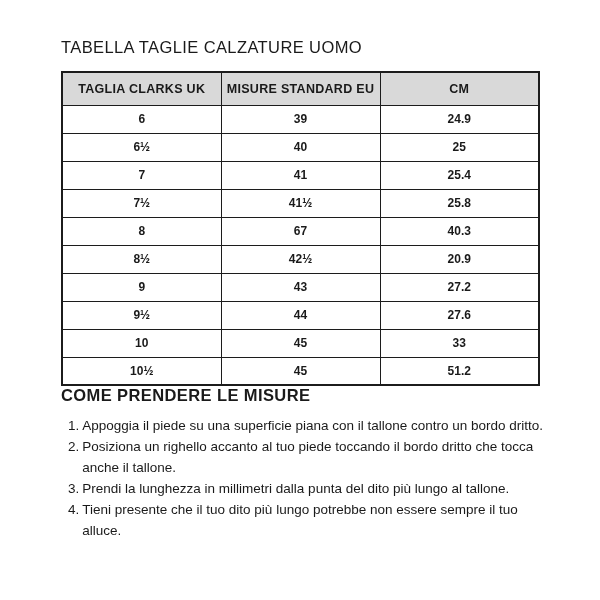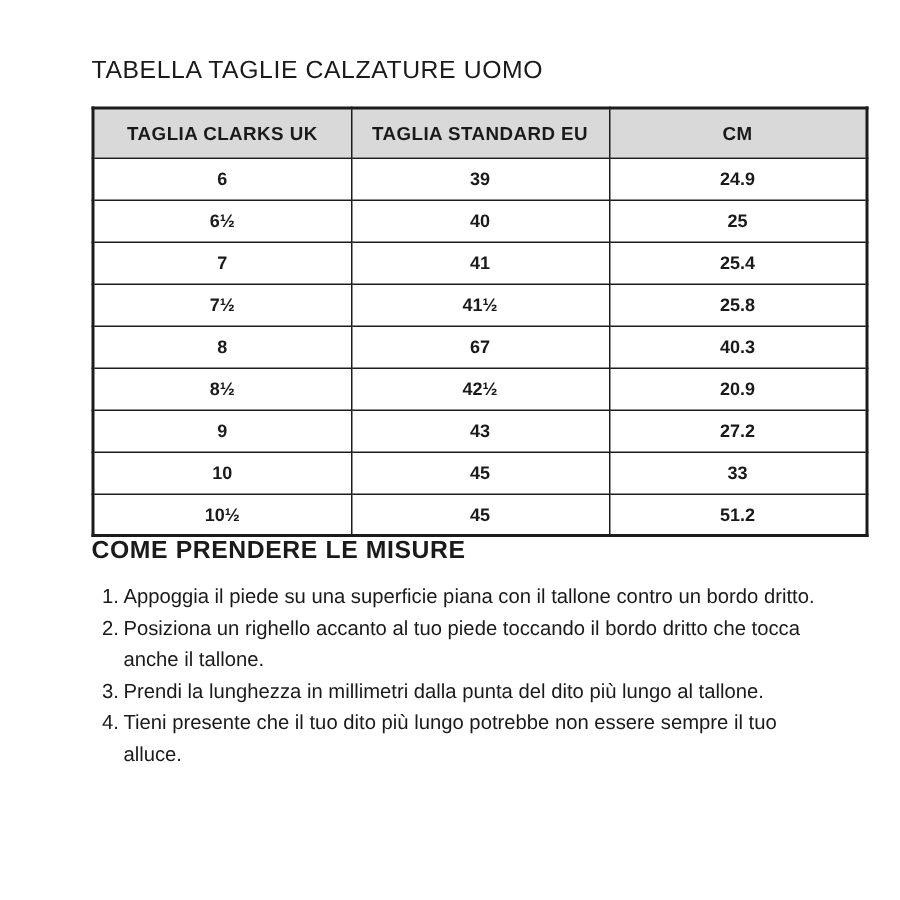--- a/index.html
+++ b/index.html
@@ -16,21 +16,21 @@
   }
   h1.chart-title {
     font-size: 16.5px;
     font-weight: 400;
     letter-spacing: 0.4px;
     color: #1a1a1a;
     margin-bottom: 14px;
     white-space: nowrap;
   }
   table.size-table {
-    width: 518px;
+    width: 479px;
     border-collapse: collapse;
     border: 2px solid #1c1c1c;
     table-layout: fixed;
   }
   table.size-table col { width: 33.33%; }
   table.size-table th {
     height: 33px;
     background: var(--header-bg, #d9d9d9);
     border: 1px solid #1c1c1c;
     font-size: 12.5px;
@@ -83,21 +83,21 @@
 
   <table class="size-table">
     <colgroup>
         <col>
         <col>
         <col>
       </colgroup>
     <thead>
       <tr>
         <th>TAGLIA CLARKS UK</th>
-        <th>TAGLIA STANDARD EU</th>
+        <th>MISURE STANDARD EU</th>
         <th>CM</th>
       </tr>
     </thead>
     <tbody id="size-table-body">
         <tr>
           <td>6</td>
           <td>39</td>
           <td>24.9</td>
         </tr>
         <tr>
@@ -124,20 +124,25 @@
           <td>8½</td>
           <td>42½</td>
           <td>20.9</td>
         </tr>
         <tr>
           <td>9</td>
           <td>43</td>
           <td>27.2</td>
         </tr>
         <tr>
+          <td>9½</td>
+          <td>44</td>
+          <td>27.6</td>
+        </tr>
+        <tr>
           <td>10</td>
           <td>45</td>
           <td>33</td>
         </tr>
         <tr>
           <td>10½</td>
           <td>45</td>
           <td>51.2</td>
         </tr>
       </tbody>

